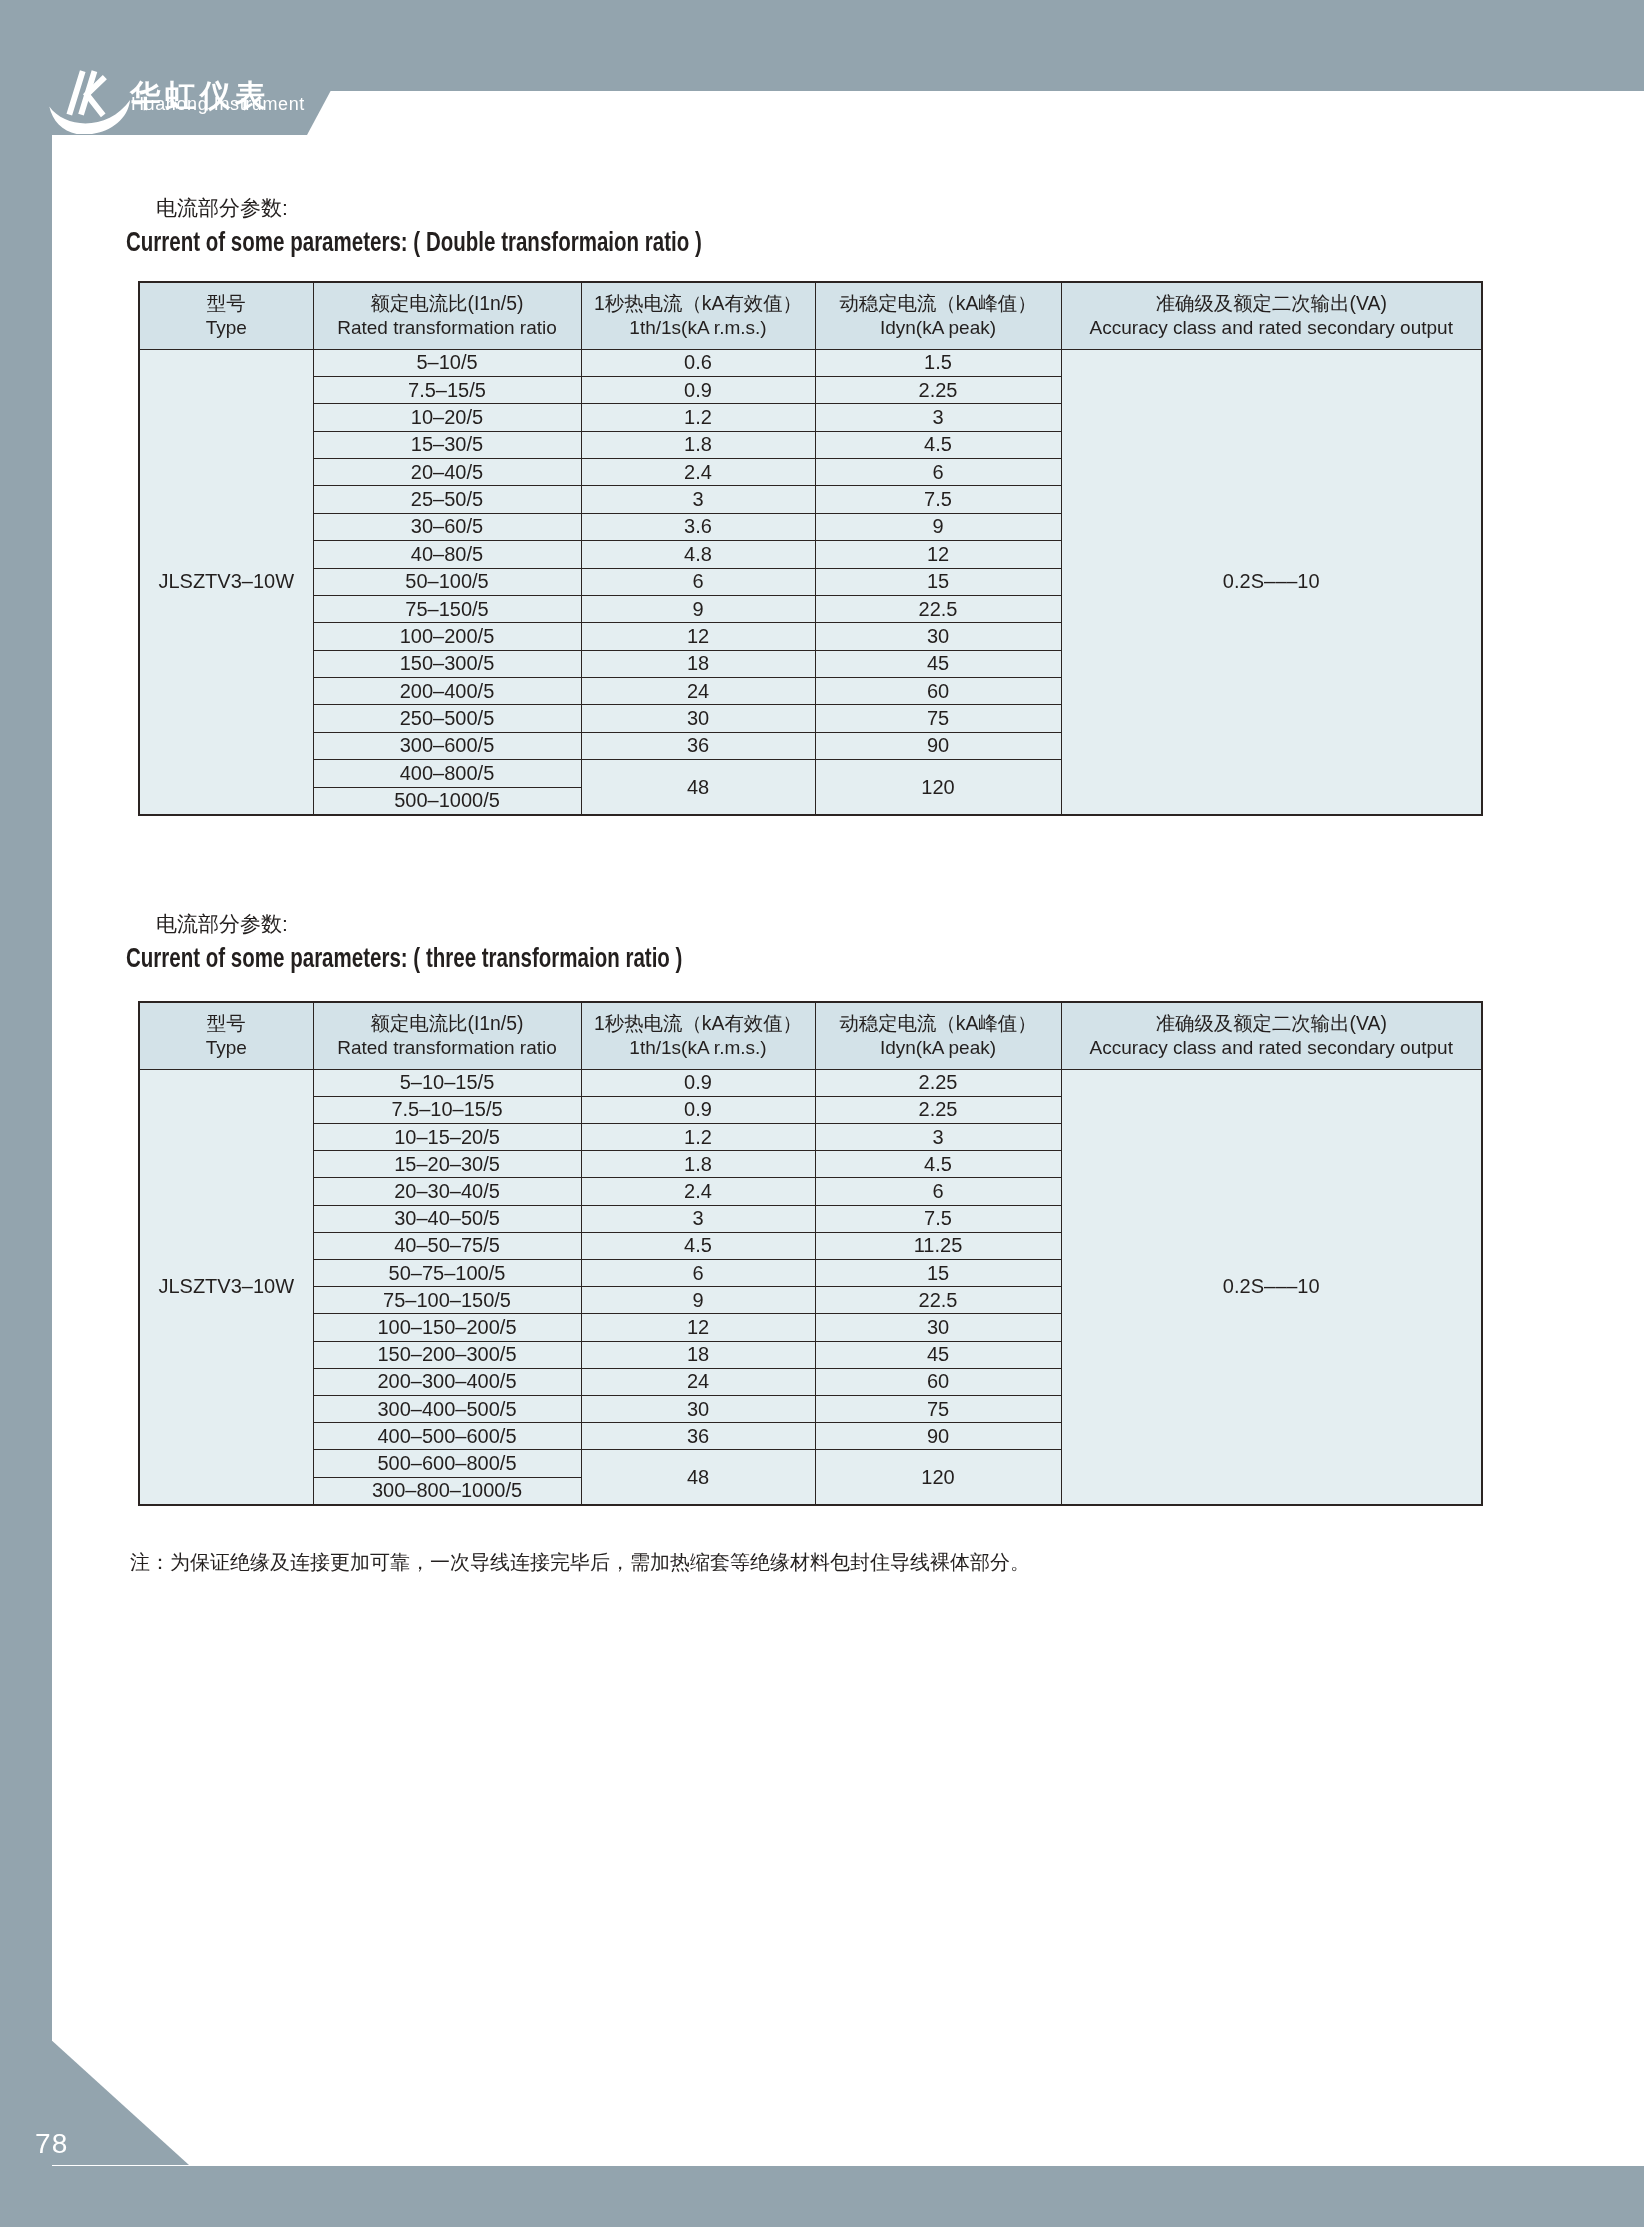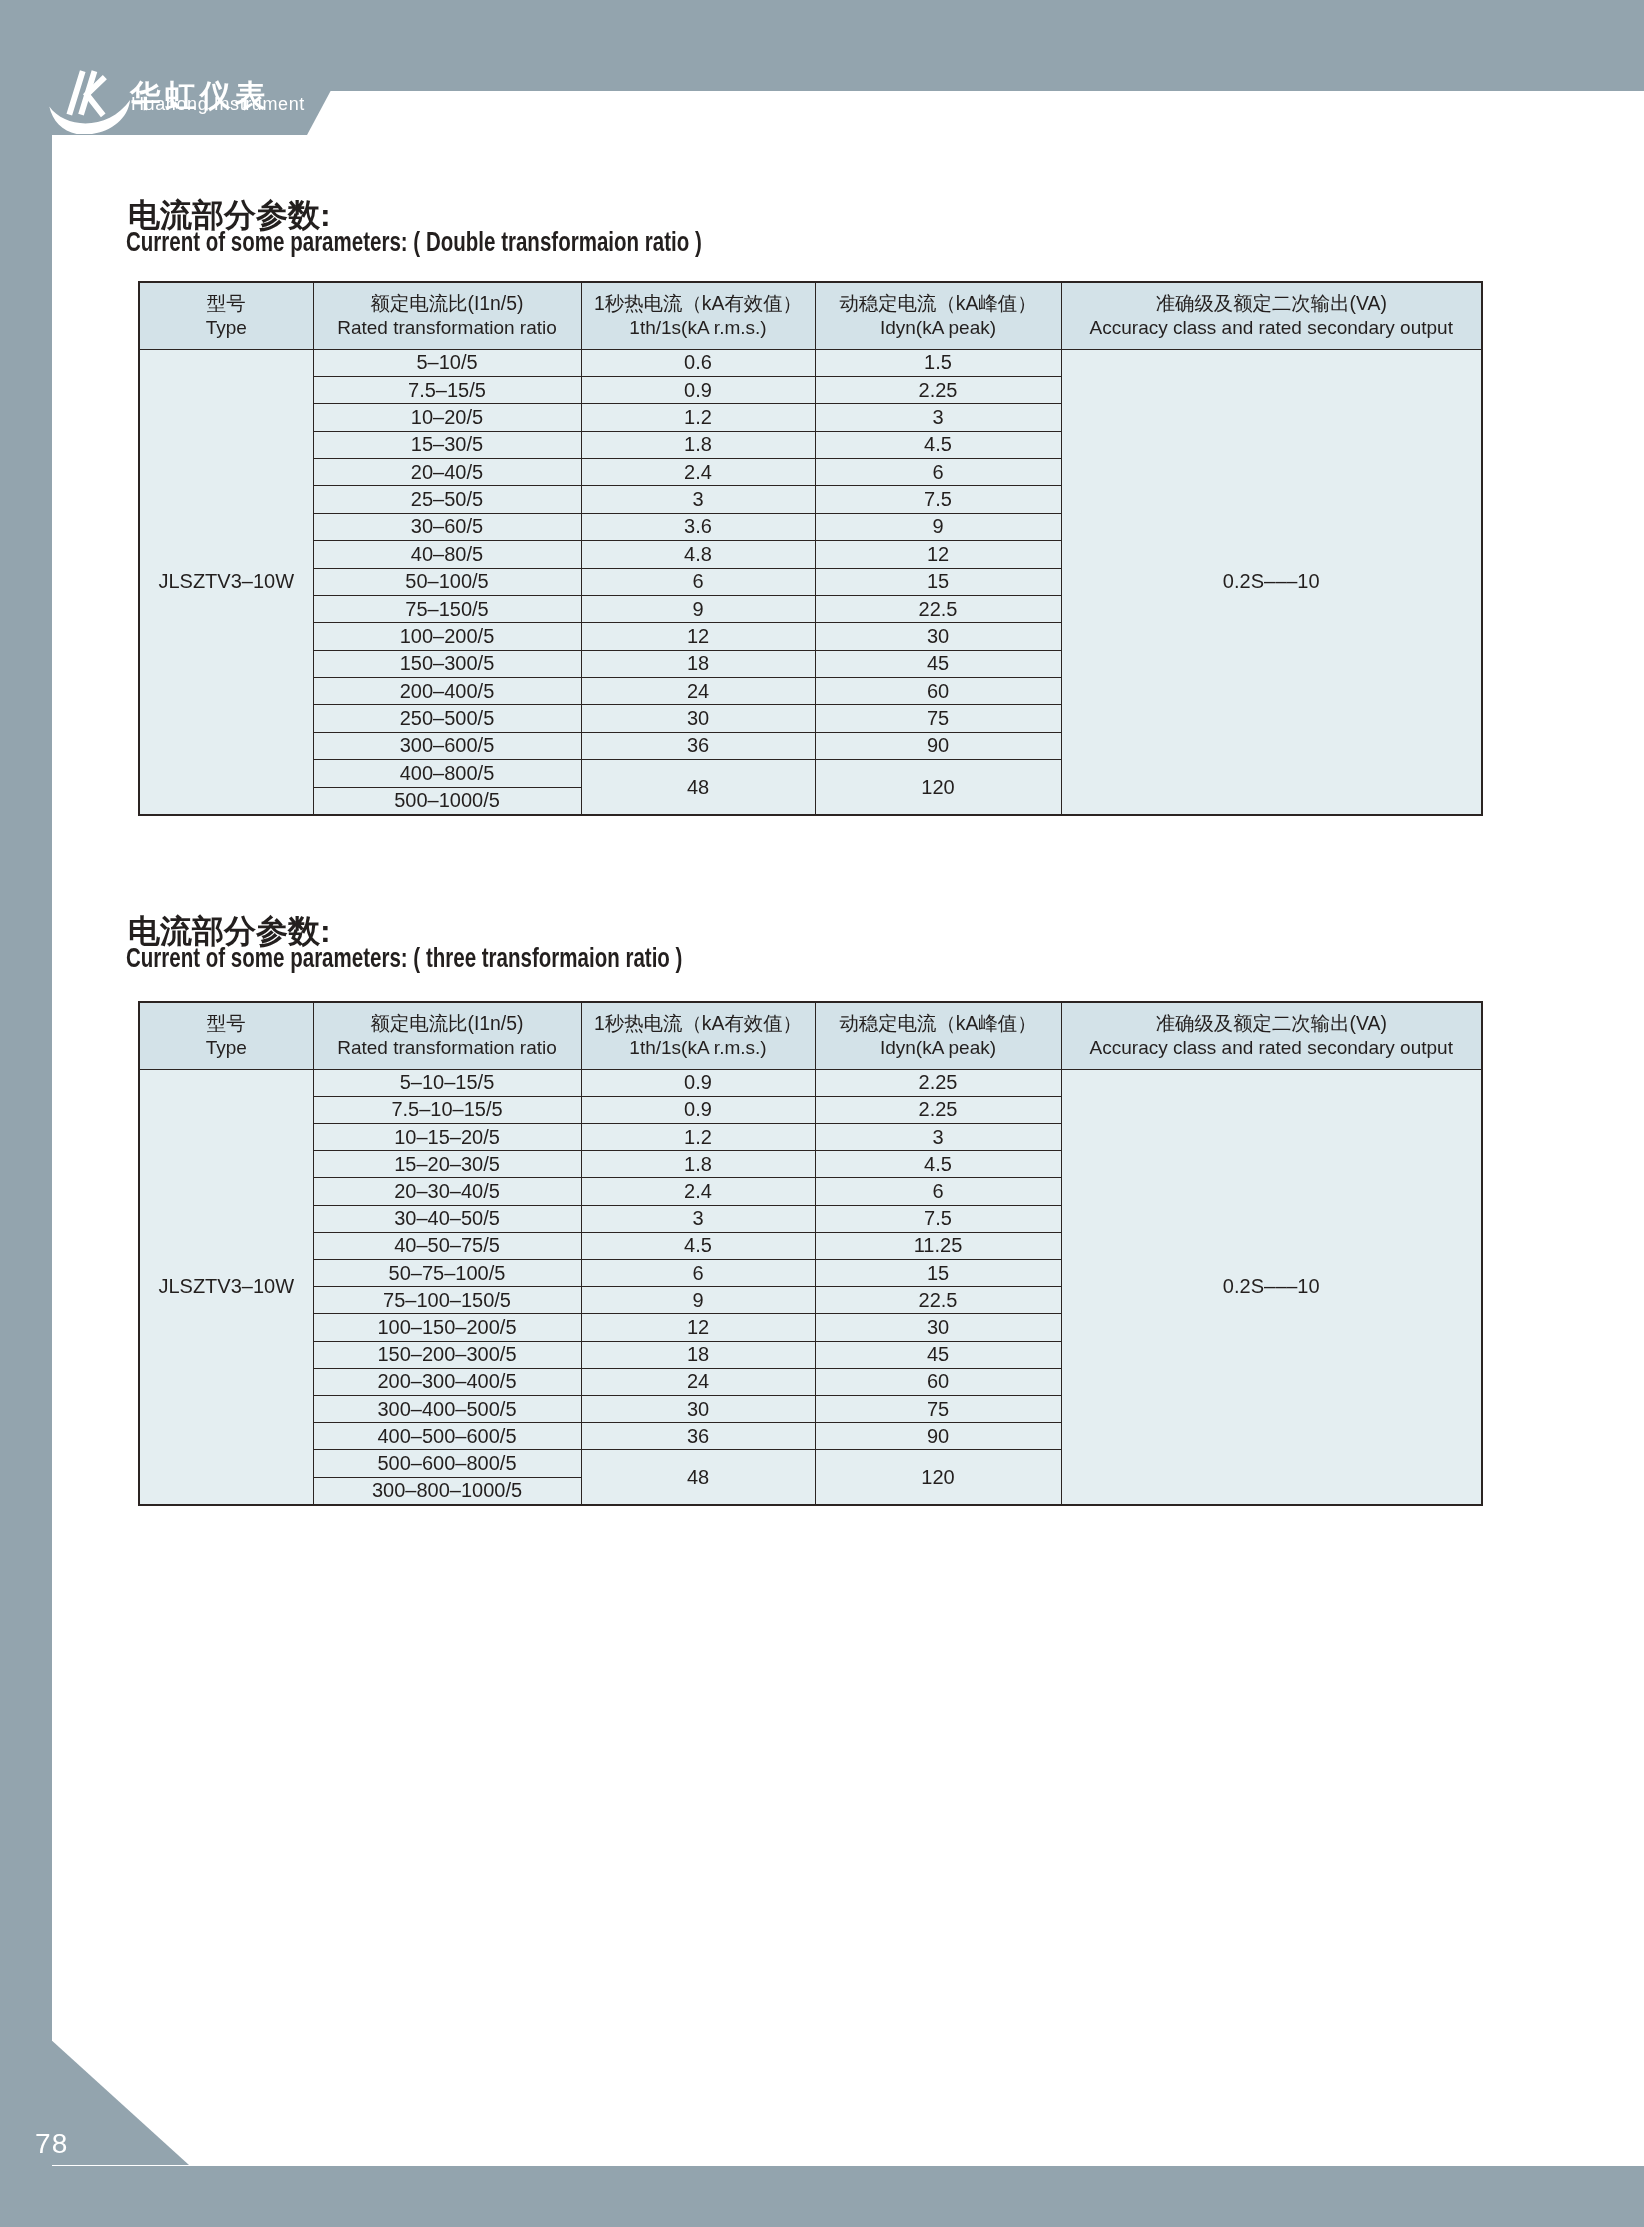--- a/index.html
+++ b/index.html
@@ -30,21 +30,21 @@
   }
   .logo-en{
     left:131px;top:94px;font-size:18px;font-weight:400;color:#fff;
     letter-spacing:0.6px;white-space:nowrap;
   }
   .page-number{
     left:35px;top:2128px;font-size:28px;color:#fff;font-weight:400;
     letter-spacing:1.3px;
   }
   
-  .sec-title-cn{font-size:32px;font-weight:700;white-space:nowrap;}
+  .sec-title-cn{font-size:21px;font-weight:400;white-space:nowrap;margin-left:28px;}
   .sec-title-en{
     font-size:28.5px;font-weight:700;white-space:nowrap;
     transform:scaleX(0.72);transform-origin:left center;
   }
   .s1-cn{left:128px;top:194px;}
   .s1-en{left:126px;top:225px;}
   .s2-cn{left:128px;top:910px;}
   .s2-en{left:126px;top:941px;}
   
   .param-table{
@@ -335,16 +335,17 @@
         <td rowspan="2">48</td>
         <td rowspan="2">120</td>
       </tr>
       <tr>
         <td>300–800–1000/5</td>
       </tr>
     </tbody>
 </table>
 
 <div class="abs note">
+  <span class="nt-cn">注：为保证绝缘及连接更加可靠，一次导线连接完毕后，需加热缩套等绝缘材料包封住导线裸体部分。</span>
 </div>
 
 <div class="abs page-number">78</div>
 
 
 </body></html>

